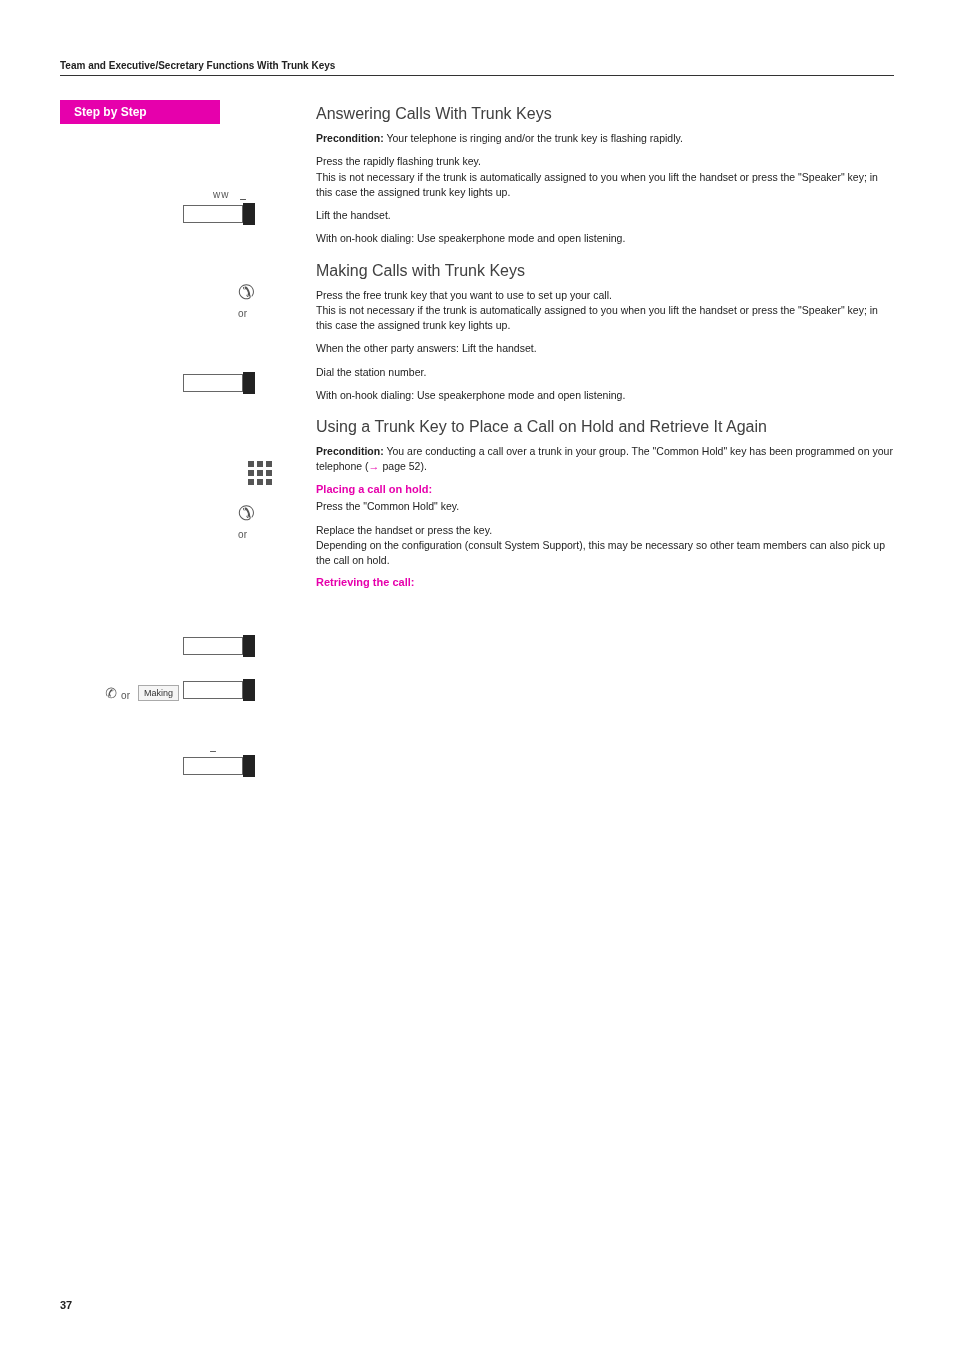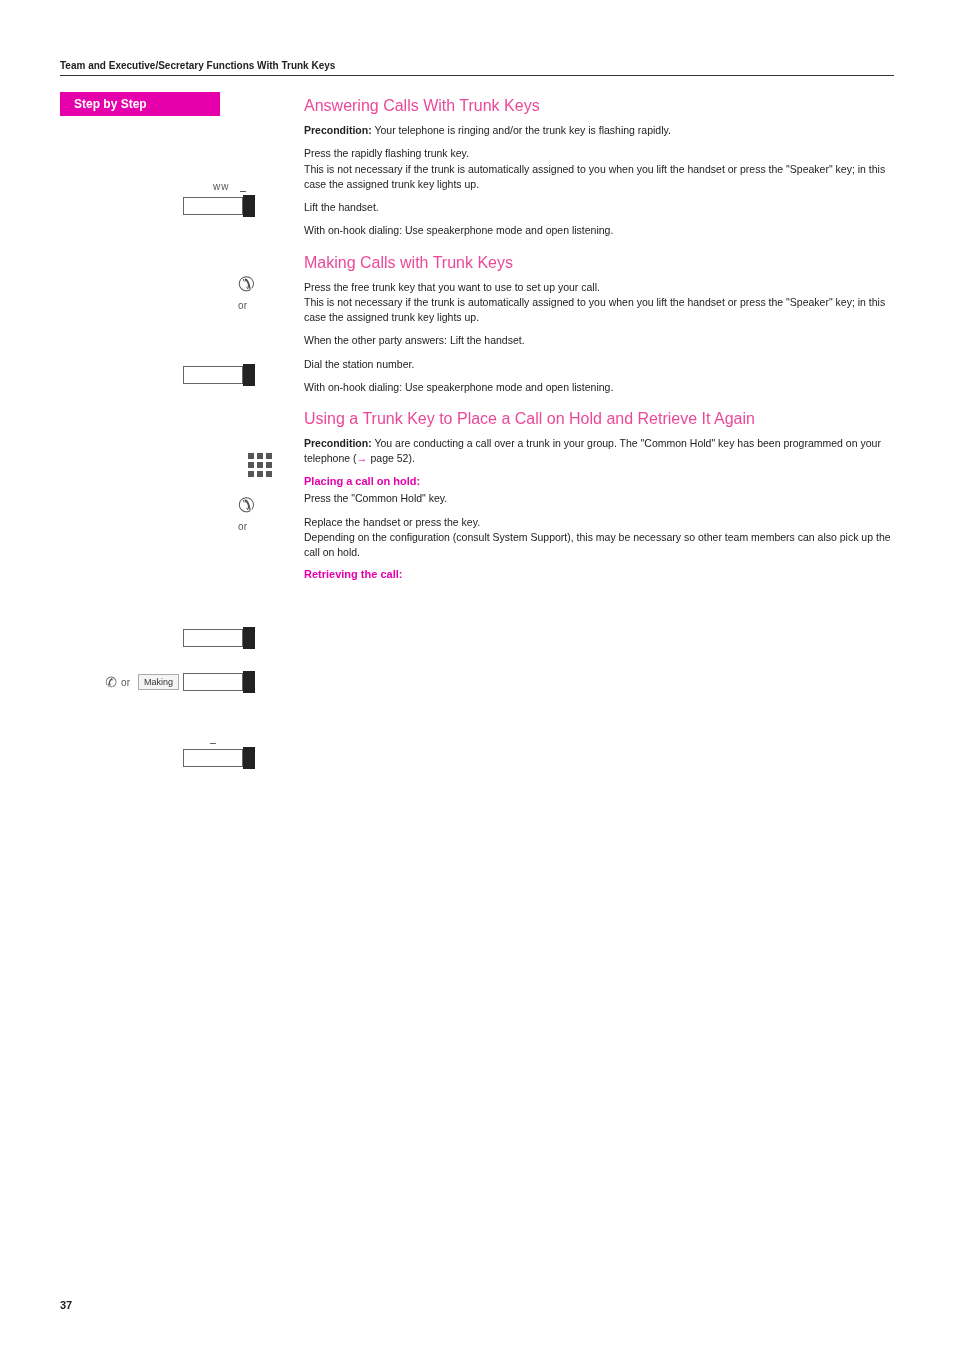--- a/index.html
+++ b/index.html
@@ -19,26 +19,26 @@
       padding: 60px 60px 60px 60px;
       position: relative;
     }
 
     .page-header {
       font-size: 10px;
       font-weight: bold;
       color: #222;
       border-bottom: 1.5px solid #333;
       padding-bottom: 4px;
-      margin-bottom: 16px;
+      margin-bottom: 24px;
     }
 
     .content-area {
       display: flex;
-      gap: 4px;
+      gap: 16px;
     }
 
     
     .left-col {
       width: 220px;
       flex-shrink: 0;
       position: relative;
     }
 
     .step-by-step-box {
@@ -52,21 +52,21 @@
       min-width: 160px;
     }
 
     
     .right-col {
       flex: 1;
       padding-left: 20px;
     }
 
     .section-title {
-      color: #ec4899;
+      color: #404040;
       font-size: 16px;
       font-weight: normal;
       margin-bottom: 8px;
       margin-top: 4px;
       line-height: 1.2;
     }
 
     .subsection-title {
       color: #e600ac;
       font-size: 11px;
@@ -117,21 +117,21 @@
     .diagram-row {
       display: flex;
       align-items: center;
       margin-bottom: 8px;
       min-height: 28px;
     }
 
     .diagram-cell {
       width: 195px;
       display: flex;
-      align-items: center;
+      align-items: flex-end;
       justify-content: flex-end;
     }
 
     .release-btn {
       border: 1.5px solid #aaa;
       background: #f5f5f5;
       font-size: 9px;
       padding: 2px 5px;
       white-space: nowrap;
       color: #333;

